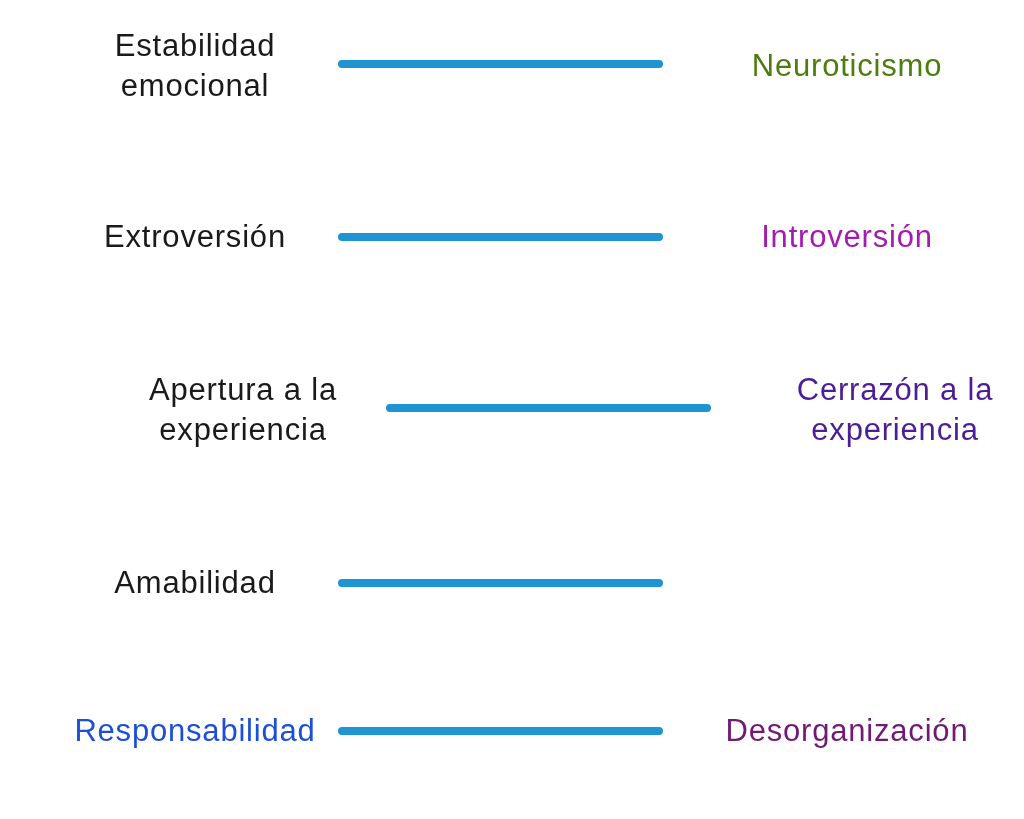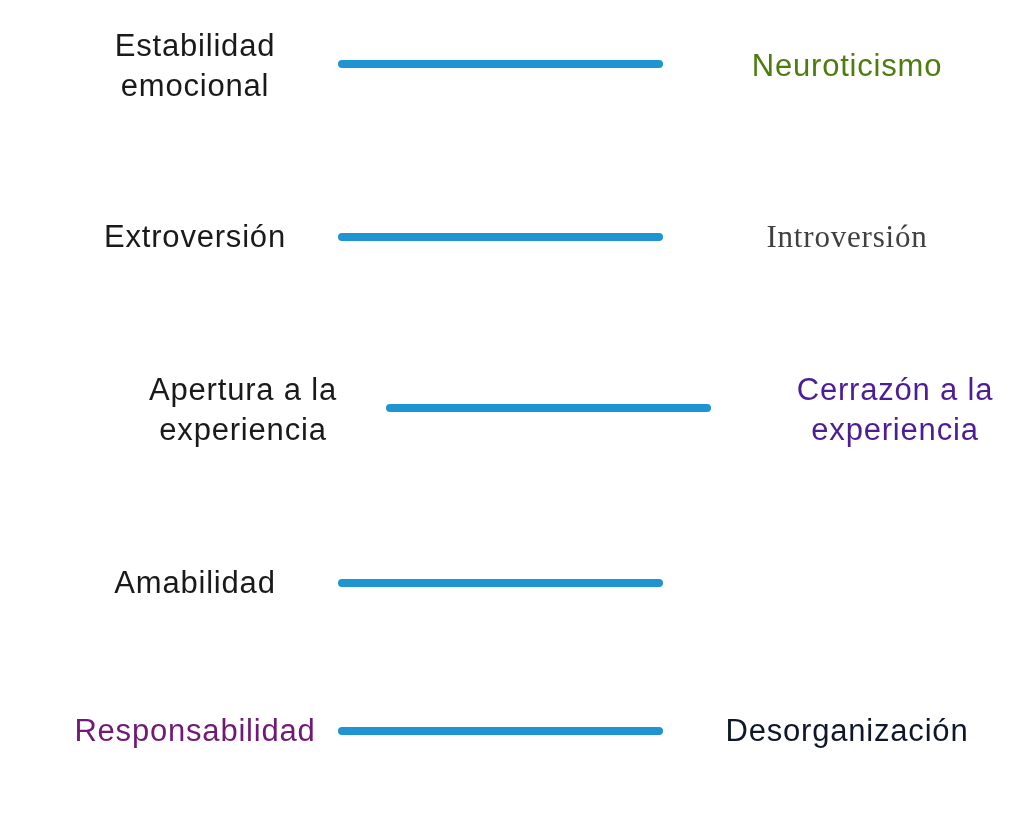--- a/index.html
+++ b/index.html
@@ -71,35 +71,35 @@
   <div class="row r1">
     <div class="label left" style="color: rgb(26, 26, 26);">Estabilidad
 emocional</div>
     <div class="line" style="background: rgb(30, 148, 210);"></div>
     <div class="label right" style="color: #4d7c0f;">Neuroticismo</div>
   </div>
 
   <div class="row r2">
     <div class="label left" style="color: rgb(26, 26, 26);">Extroversión</div>
     <div class="line" style="background: rgb(30, 148, 210);"></div>
-    <div class="label right" style="color: #404040; font-family: Liberation Serif, serif;">Introversión</div>
+    <div class="label right" style="color: #a21caf;">Introversión</div>
   </div>
 
   <div class="row r3">
     <div class="label left" style="color: rgb(26, 26, 26);">Apertura a la
 experiencia</div>
     <div class="line" style="background: rgb(30, 148, 210);"></div>
     <div class="label right" style="color: #4c1d95;">Cerrazón a la
 experiencia</div>
   </div>
 
   <div class="row r4">
     <div class="label left" style="color: rgb(26, 26, 26);">Amabilidad</div>
     <div class="line" style="background: rgb(30, 148, 210);"></div>
   </div>
 
   <div class="row r5">
-    <div class="label left" style="color: #701a75;">Responsabilidad</div>
+    <div class="label left" style="color: #1d4ed8;">Responsabilidad</div>
     <div class="line" style="background: rgb(30, 148, 210);"></div>
-    <div class="label right" style="color: #0f172a;">Desorganización</div>
+    <div class="label right" style="color: #701a75;">Desorganización</div>
   </div>
 
 </div>
 
 </body></html>

